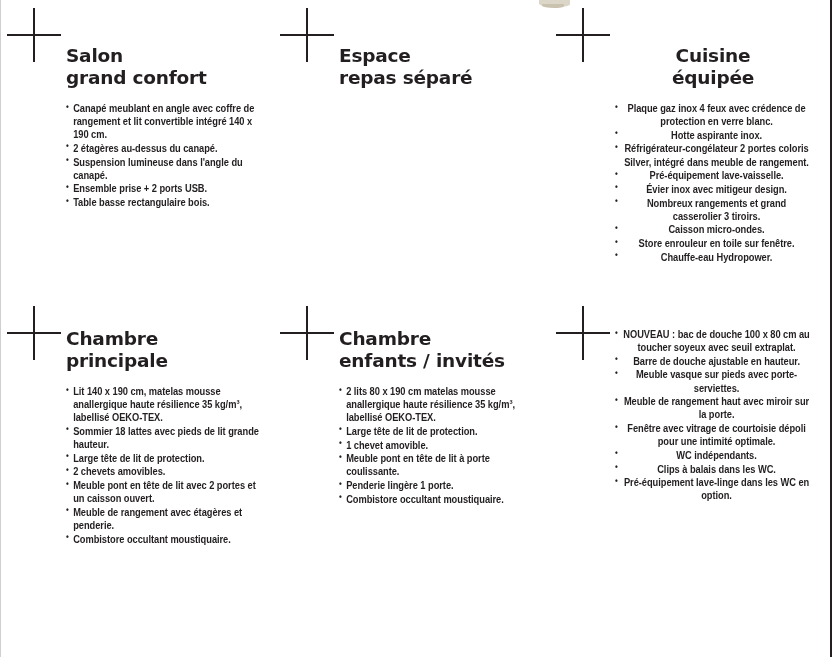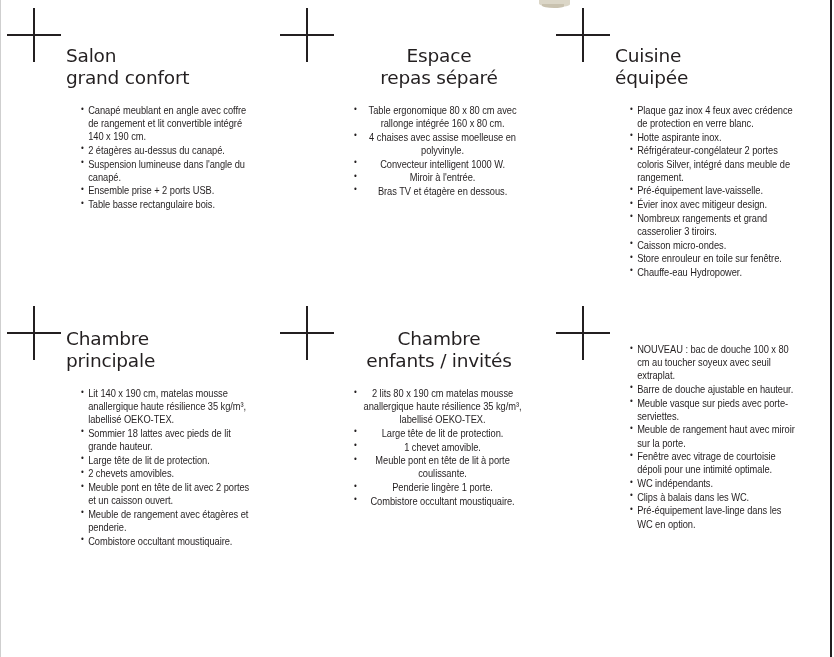--- a/index.html
+++ b/index.html
@@ -75,29 +75,30 @@
 
   
   .block {
     position: absolute;
   }
   .block h2 {
     margin: 0 0 13px 0;
     font-family: "DejaVu Sans", "Liberation Sans", sans-serif;
     font-size: 18.5px;
     line-height: 1.19;
-    font-weight: normal;
+    font-weight: bold;
     letter-spacing: -0.2px;
     color: #231f20;
     white-space: pre-line;
   }
   .block ul {
     list-style: none;
-    margin: 15px;
+    margin: 0;
     padding: 0;
+    font-weight: bold;
   }
   .block li {
     position: relative;
     padding-left: 8px;
     margin: 0 0 0.5px 0;
     font-family: "Liberation Sans", sans-serif;
     font-size: 10.4px;
     line-height: 1.265;
     color: #231f20;
     transform: scaleX(0.895);
@@ -111,22 +112,22 @@
     left: 0;
     top: -0.5px;
     font-size: 9px;
     color: #231f20;
   }
 
   
   .b-r1 { top: 45px; }
   .b-r2 { top: 328px; }
   .b-c1 { left: 66px;  width: 200px; }
-  .b-c2 { left: 339px; width: 200px; text-align: center; }
-  .b-c3 { left: 615px; width: 196px; }
+  .b-c2 { left: 339px; width: 200px; }
+  .b-c3 { left: 615px; width: 196px; text-align: center; }
 
   
   .cm-r1 { top: 8px;  }
   .cm-r2 { top: 306px; }
   .cm-c1 { left: 7px;   }
   .cm-c2 { left: 280px; }
   .cm-c3 { left: 556px; }
 </style>
 </head>
 <body>
@@ -171,27 +172,20 @@
         <li>2 étagères au-dessus du canapé.</li>
         <li>Suspension lumineuse dans l'angle du canapé.</li>
         <li>Ensemble prise + 2 ports USB.</li>
         <li>Table basse rectangulaire bois.</li>
       </ul>
   </section>
 
   <section class="block b-r1 b-c2">
     <h2>Espace
 repas séparé</h2>
-    <ul>
-        <li>Table ergonomique 80 x 80 cm avec rallonge intégrée 160 x 80 cm.</li>
-        <li>4 chaises avec assise moelleuse en polyvinyle.</li>
-        <li>Convecteur intelligent 1000 W.</li>
-        <li>Miroir à l'entrée.</li>
-        <li>Bras TV et étagère en dessous.</li>
-      </ul>
   </section>
 
   <section class="block b-r1 b-c3">
     <h2>Cuisine
 équipée</h2>
     <ul>
         <li>Plaque gaz inox 4 feux avec crédence de protection en verre blanc.</li>
         <li>Hotte aspirante inox.</li>
         <li>Réfrigérateur-congélateur 2 portes coloris Silver, intégré dans meuble de rangement.</li>
         <li>Pré-équipement lave-vaisselle.</li>

